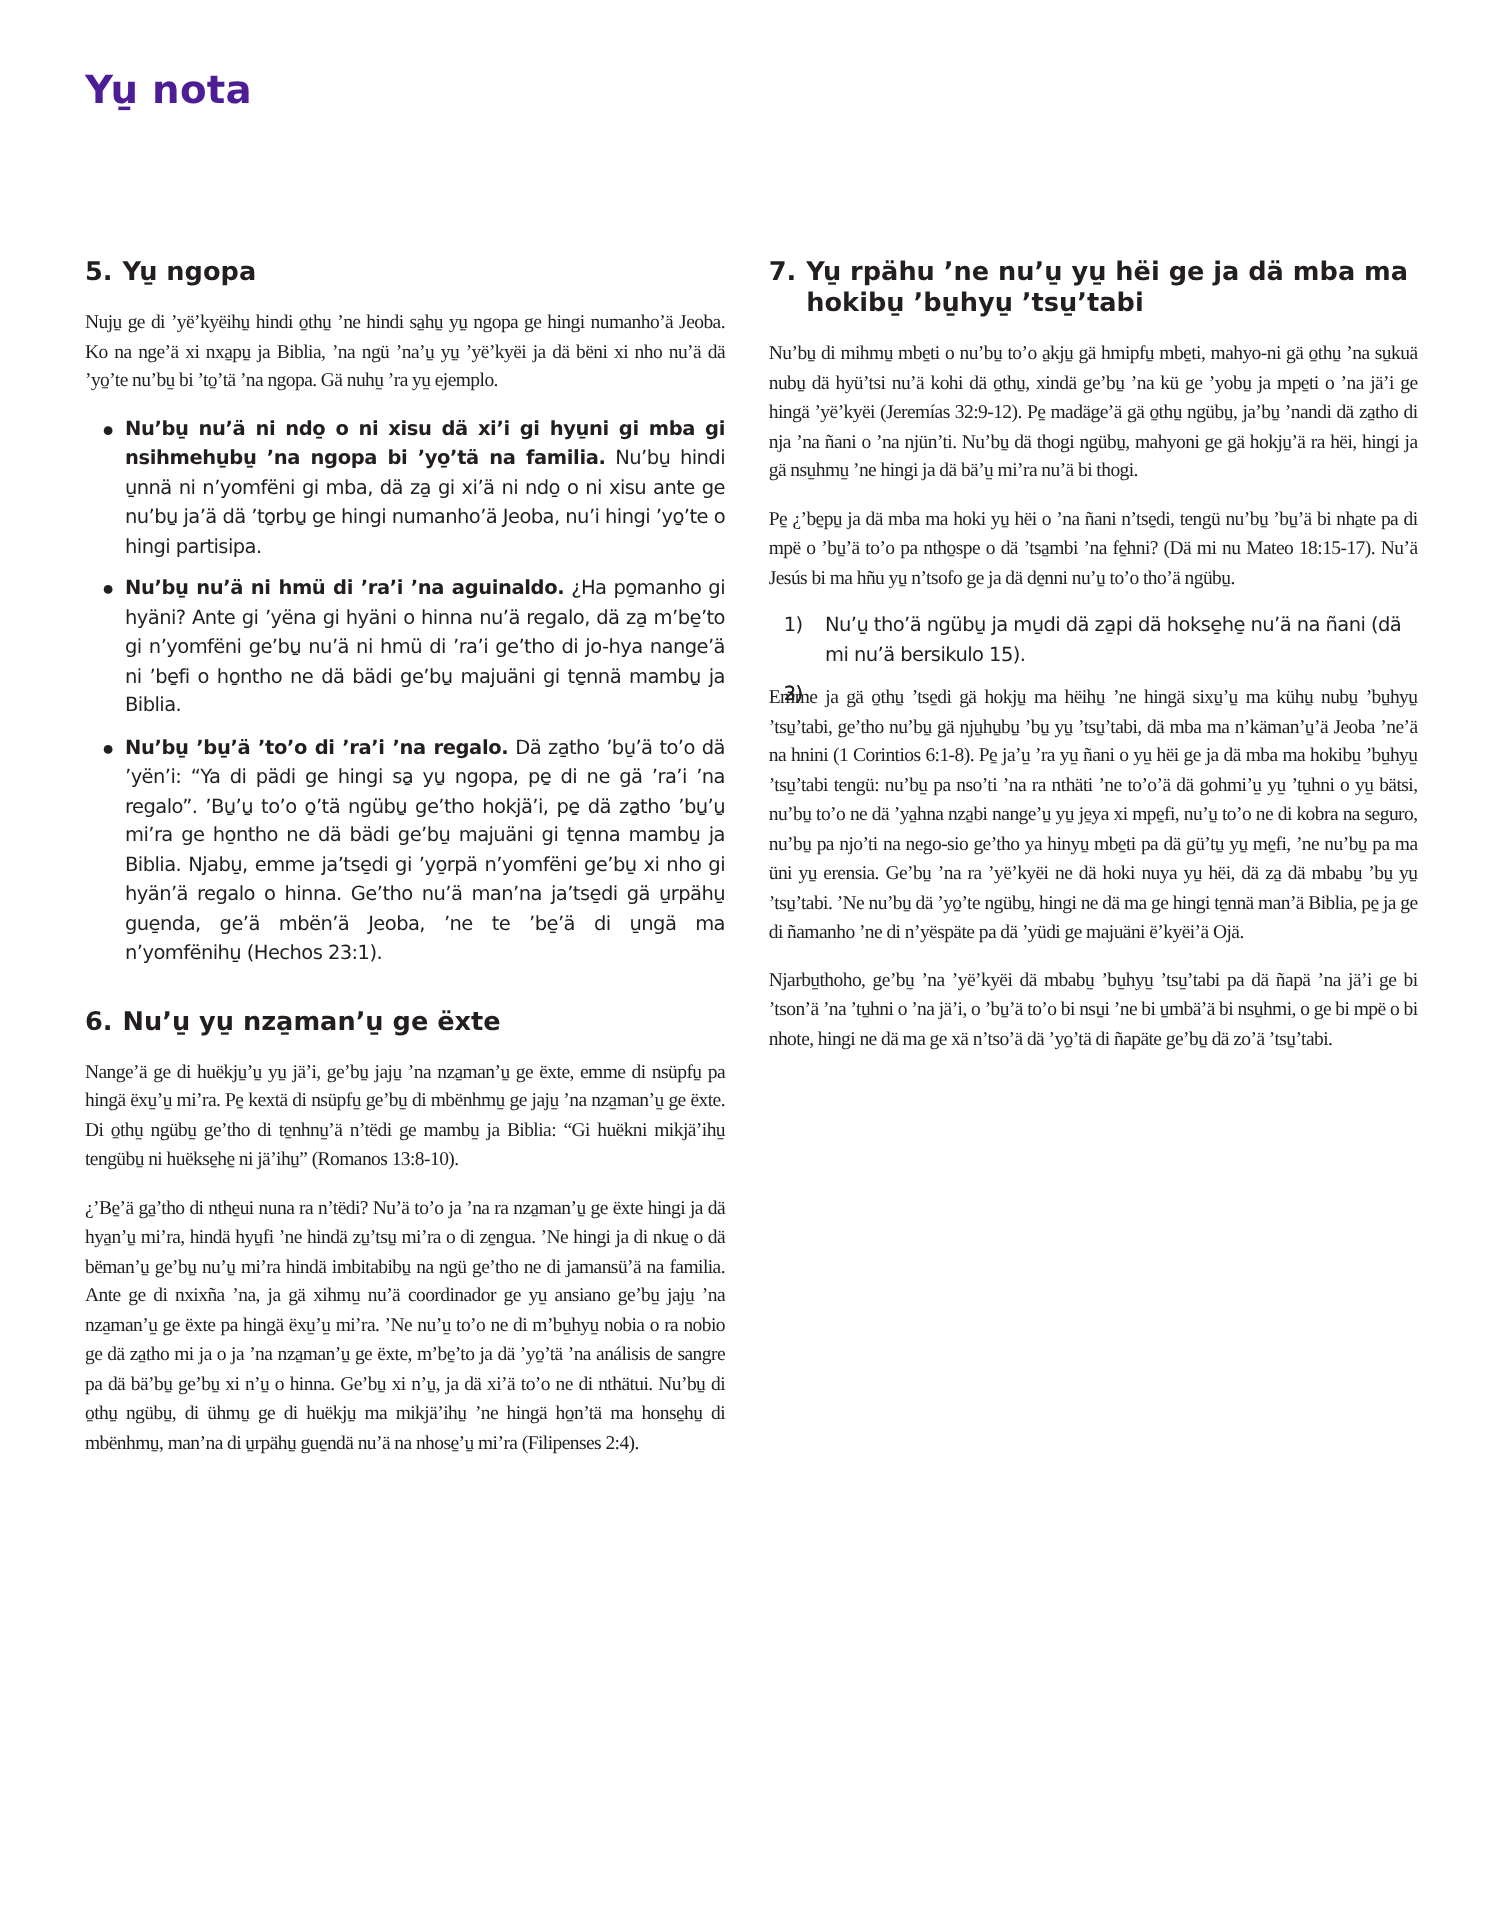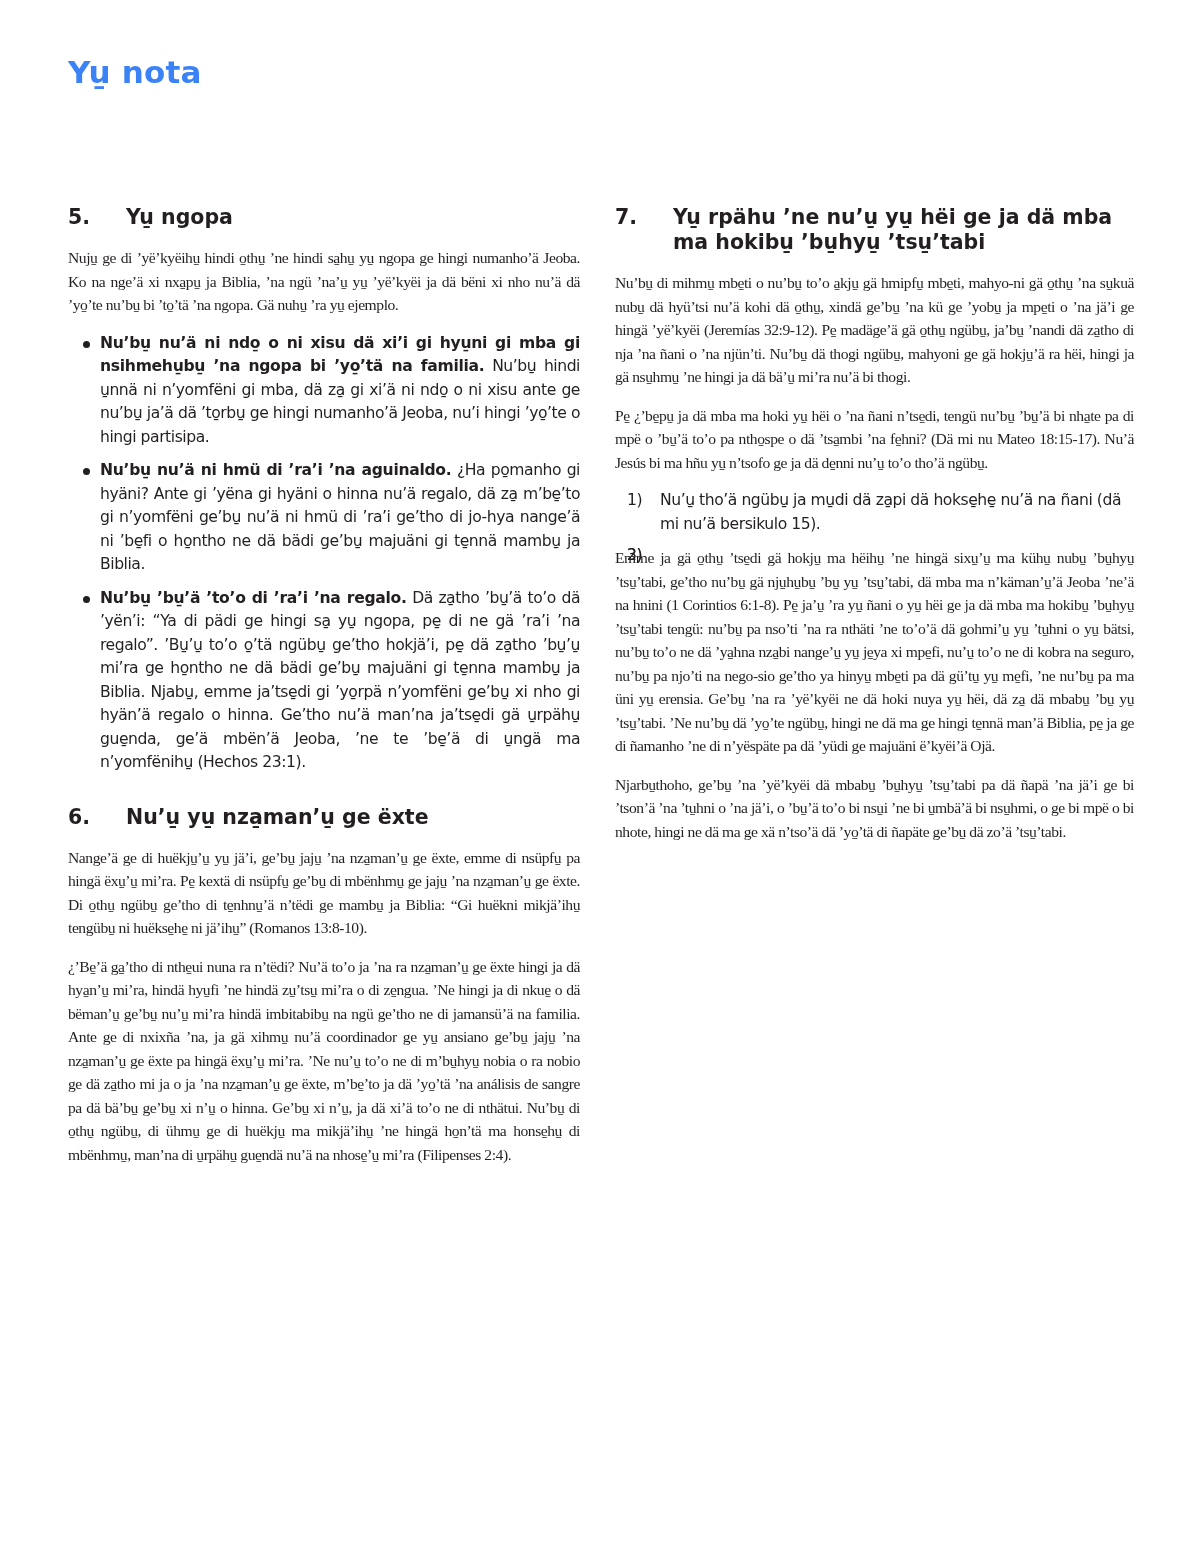--- a/index.html
+++ b/index.html
@@ -11,42 +11,42 @@
     font-family: "DejaVu Sans", sans-serif;
     color: #231f20;
   }
   .page-title {
     position: absolute;
     left: 68px;
     top: 54px;
     font-family: "DejaVu Sans", sans-serif;
     font-weight: bold;
     font-size: 31px;
-    color: #3b82f6;
+    color: #4c1d95;
     margin: 0;
     letter-spacing: 0.2px;
   }
   .col {
     position: absolute;
     top: 205px;
   }
   .col-left { left: 68px; width: 512px; }
   .col-right { left: 615px; width: 519px; }
 
   h2.section-heading {
     font-family: "DejaVu Sans", sans-serif;
     font-weight: bold;
     font-size: 20.5px;
     line-height: 25px;
     margin: 0 0 16px 0;
     color: #231f20;
     display: flex;
   }
   h2 .num { flex: 0 0 auto; width: 30px; }
-  h2 .htext { flex: 1 1 auto; margin-left: 28px; }
+  h2 .htext { flex: 1 1 auto; }
 
   p.body {
     font-family: Liberation Serif, serif;
     font-size: 15.6px;
     line-height: 23.5px;
     margin: 0 0 15px 0;
     text-align: justify;
     letter-spacing: -0.45px;
   }
   ul.bullets { list-style: none; margin: 0 0 30px 0; padding: 0; }

